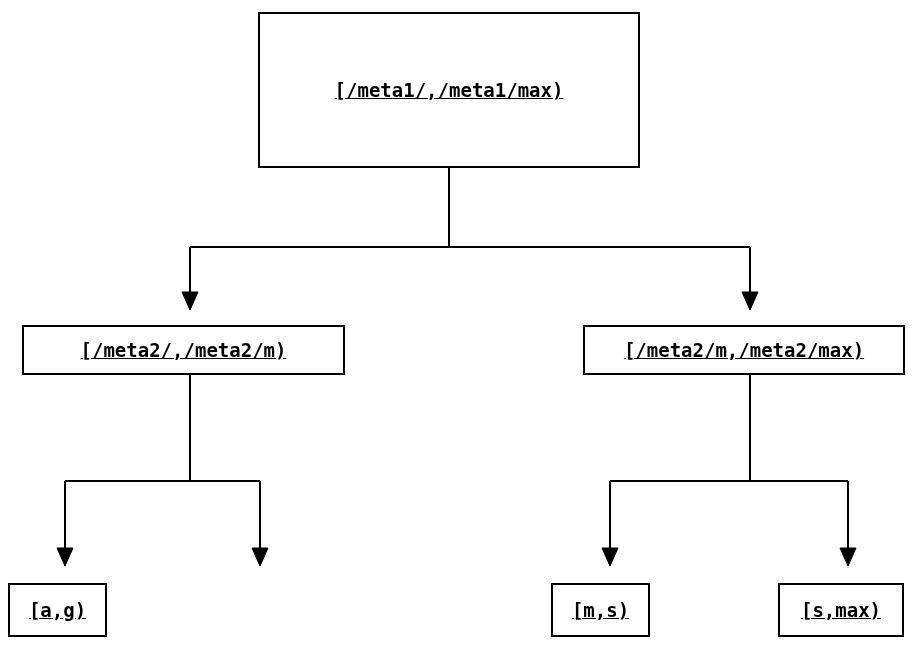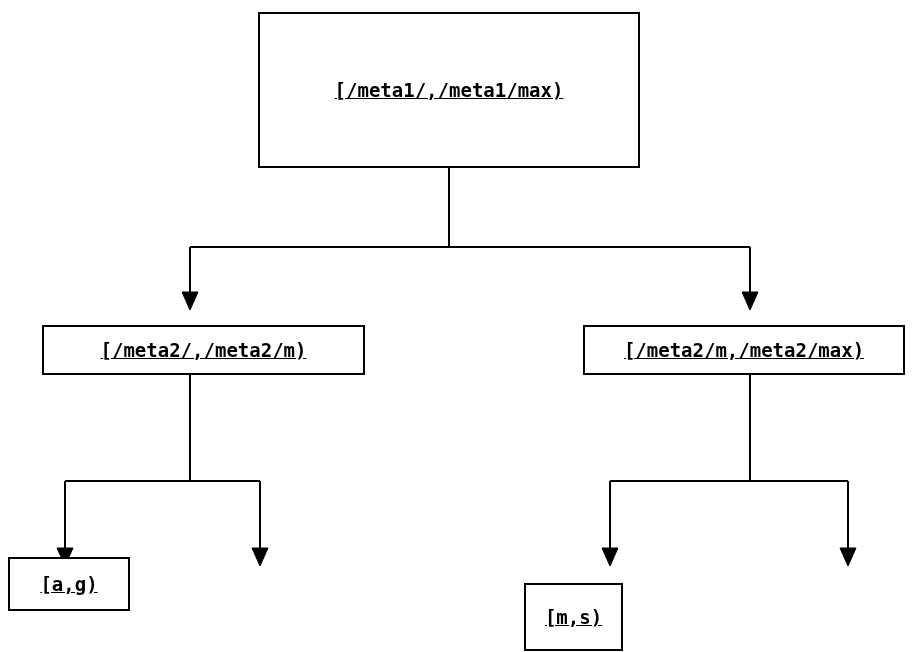--- a/index.html
+++ b/index.html
@@ -44,25 +44,25 @@
     display: flex;
     align-items: center;
     justify-content: center;
     color: var(--text);
     font-weight: bold;
     font-size: 19px;
     white-space: nowrap;
     text-decoration: underline;
   }
   .node-root   { left: 258px; top: 12px;  width: 382px; height: 156px; }
-  .node-l2a    { left: 22px;  top: 325px; width: 323px; height: 50px; margin-left: 20px;  }
+  .node-l2a    { left: 22px;  top: 325px; width: 323px; height: 50px;  }
   .node-l2b    { left: 583px; top: 325px; width: 322px; height: 50px; justify-content: center;  }
-  .node-leaf0  { left: 8px;   top: 557px; width: 122px;  height: 54px;  }
+  .node-leaf0  { left: 8px;   top: 583px; width: 99px;  height: 54px;  }
   .node-leaf1  { left: 205px; top: 583px; width: 98px;  height: 54px;  }
-  .node-leaf2  { left: 524px; top: 583px; width: 99px;  height: 68px;  }
+  .node-leaf2  { left: 551px; top: 583px; width: 99px;  height: 54px;  }
   .node-leaf3  { left: 778px; top: 583px; width: 126px; height: 54px;  }
 </style>
 </head>
 <body>
 
 <div class="canvas">
 
   <svg class="edges" width="912" height="652" viewBox="0 0 912 652" xmlns="http://www.w3.org/2000/svg">
 
     <g>
@@ -107,14 +107,17 @@
 
   <div class="node node-leaf0">
     <span>[a,g)</span>
   </div>
 
 
   <div class="node node-leaf2">
     <span>[m,s)</span>
   </div>
 
+  <div class="node node-leaf3">
+    <span>[s,max)</span>
+  </div>
 
 </div>
 
 </body></html>

